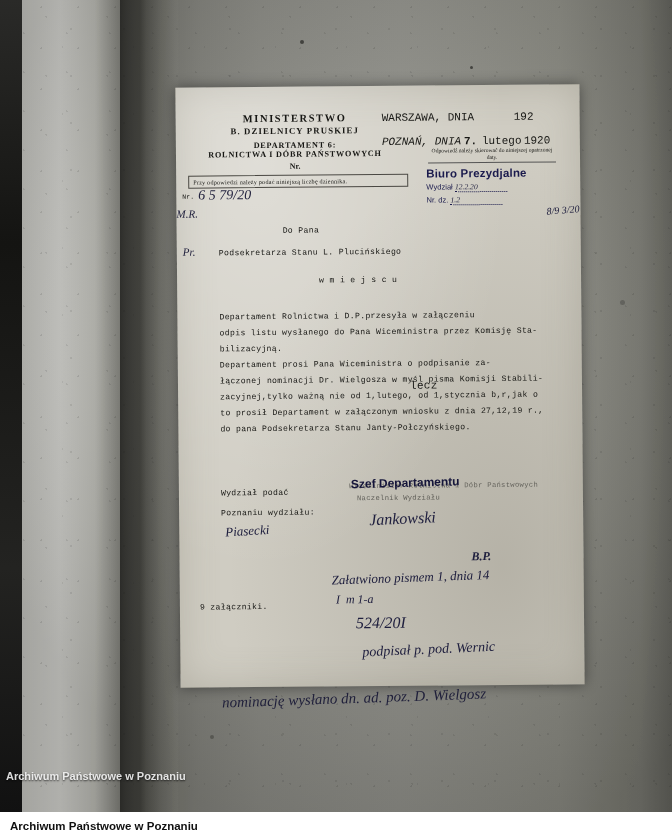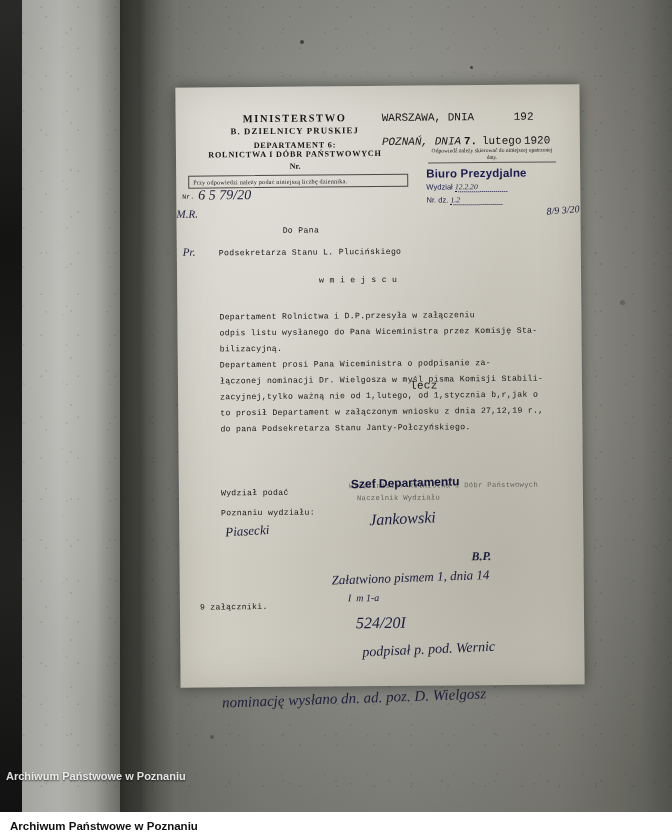--- a/index.html
+++ b/index.html
@@ -189,21 +189,21 @@
 
   <div class="body-l" style="position:absolute;left:170px;top:392px;font-size:7.2px;opacity:.55;">Wiceminister Rolnictwa i Dóbr Państwowych</div>
   <div class="body-l" style="position:absolute;left:178px;top:404px;font-size:7.2px;opacity:.6;">Naczelnik Wydziału</div>
   <div style="position:absolute;left:172px;top:390px;font-family:'Liberation Sans',sans-serif;font-weight:bold;font-size:12px;color:#15153a;transform:rotate(-1deg);">Szef Departamentu</div>
   <div class="hw" style="left:190px;top:424px;font-size:16px;transform:rotate(-2deg);">Jankowski</div>
 
   <div class="body-l" style="position:absolute;left:20px;top:512px;">9 załączniki.</div>
 
   <div class="hw" style="left:292px;top:464px;font-size:12px;font-weight:bold;">B.P.</div>
   <div class="hw" style="left:152px;top:484px;font-size:13px;transform:rotate(-1.5deg);">Załatwiono pismem 1, dnia 14</div>
-  <div class="hw" style="left:168px;top:506px;font-size:10px;">I  m 1-a</div>
+  <div class="hw" style="left:156px;top:506px;font-size:12px;">I  m 1-a</div>
   <div class="hw" style="left:176px;top:528px;font-size:16px;">524/20I</div>
   <div class="hw" style="left:182px;top:556px;font-size:14px;transform:rotate(-2deg);">podpisał p. pod. Wernic</div>
 
 </div>
 
 <div class="hw" style="left:222px;top:690px;font-size:15px;color:#1f1f3a;transform:rotate(-2deg);">nominację wysłano dn. ad. poz. D. Wielgosz</div>
 
 <div id="wm">Archiwum Państwowe w Poznaniu</div>
 <div id="caption">
   <span>Archiwum Państwowe w Poznaniu</span>

